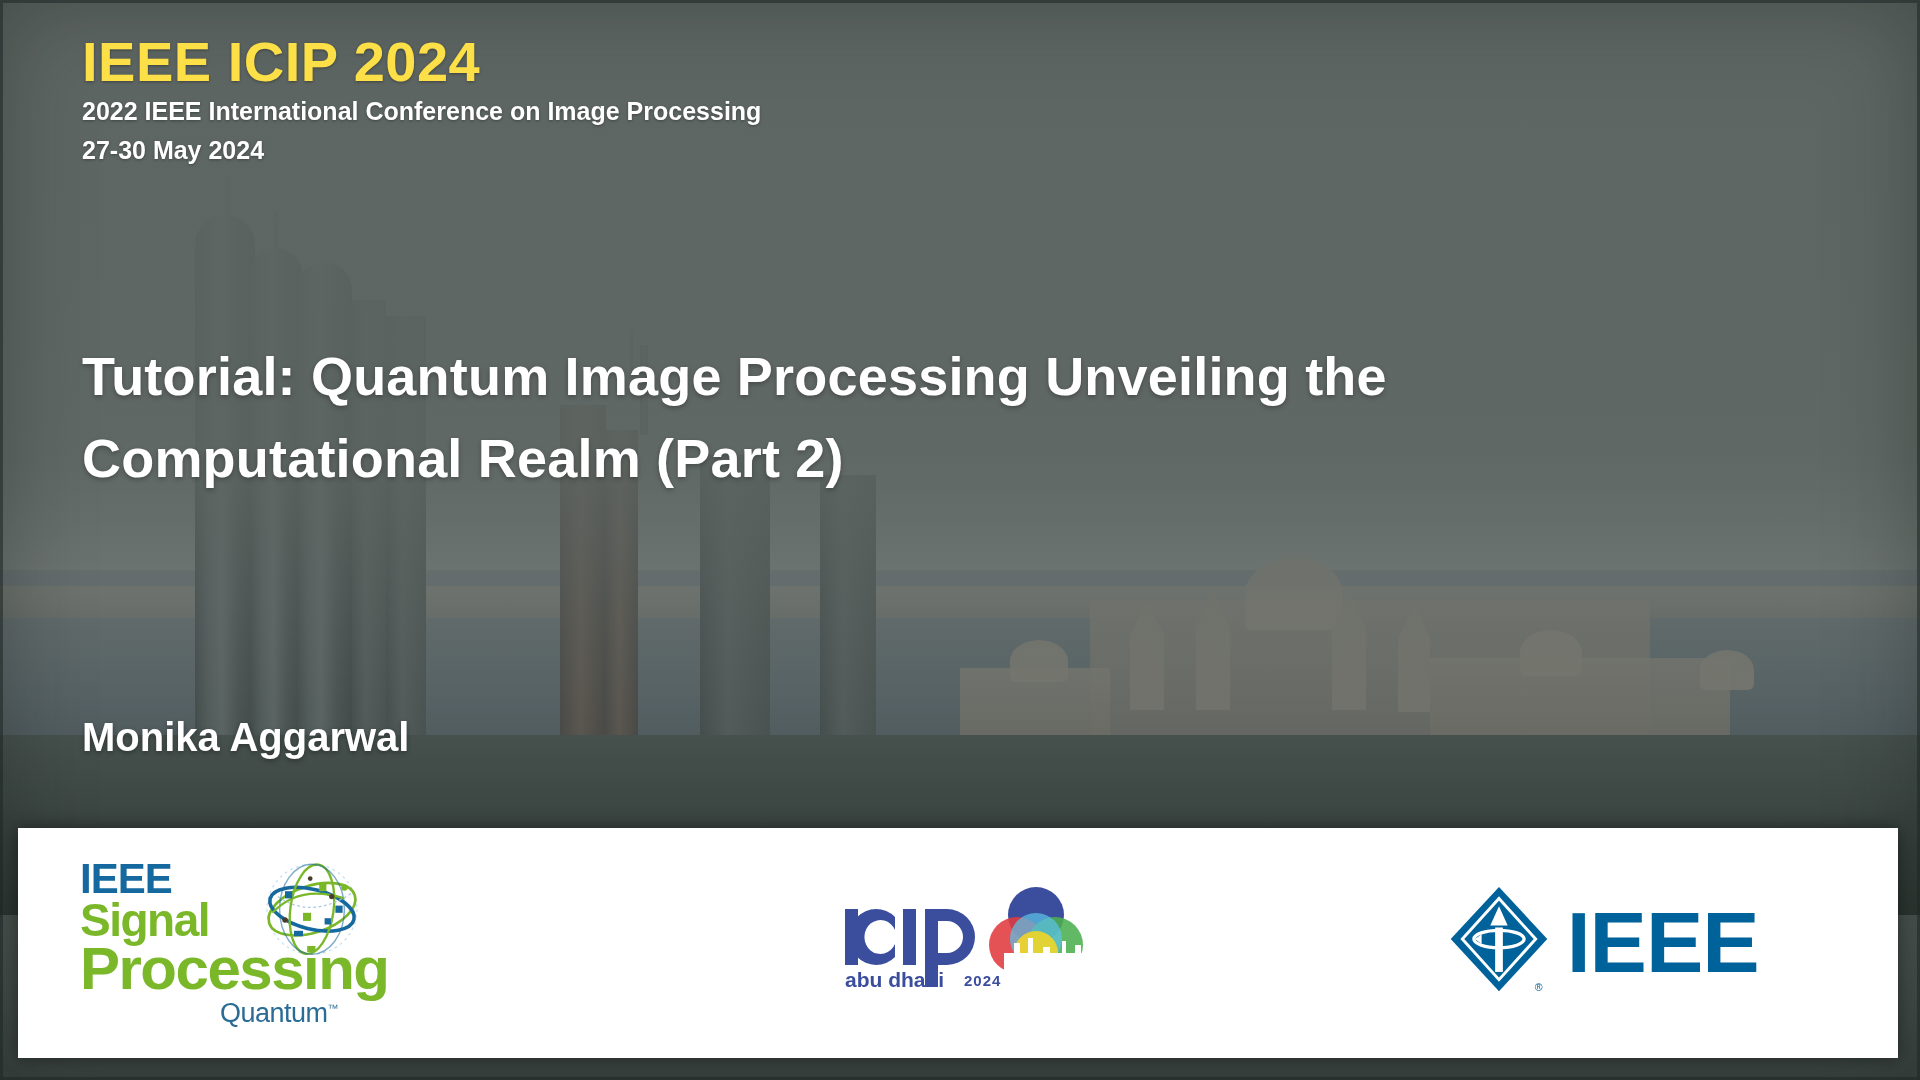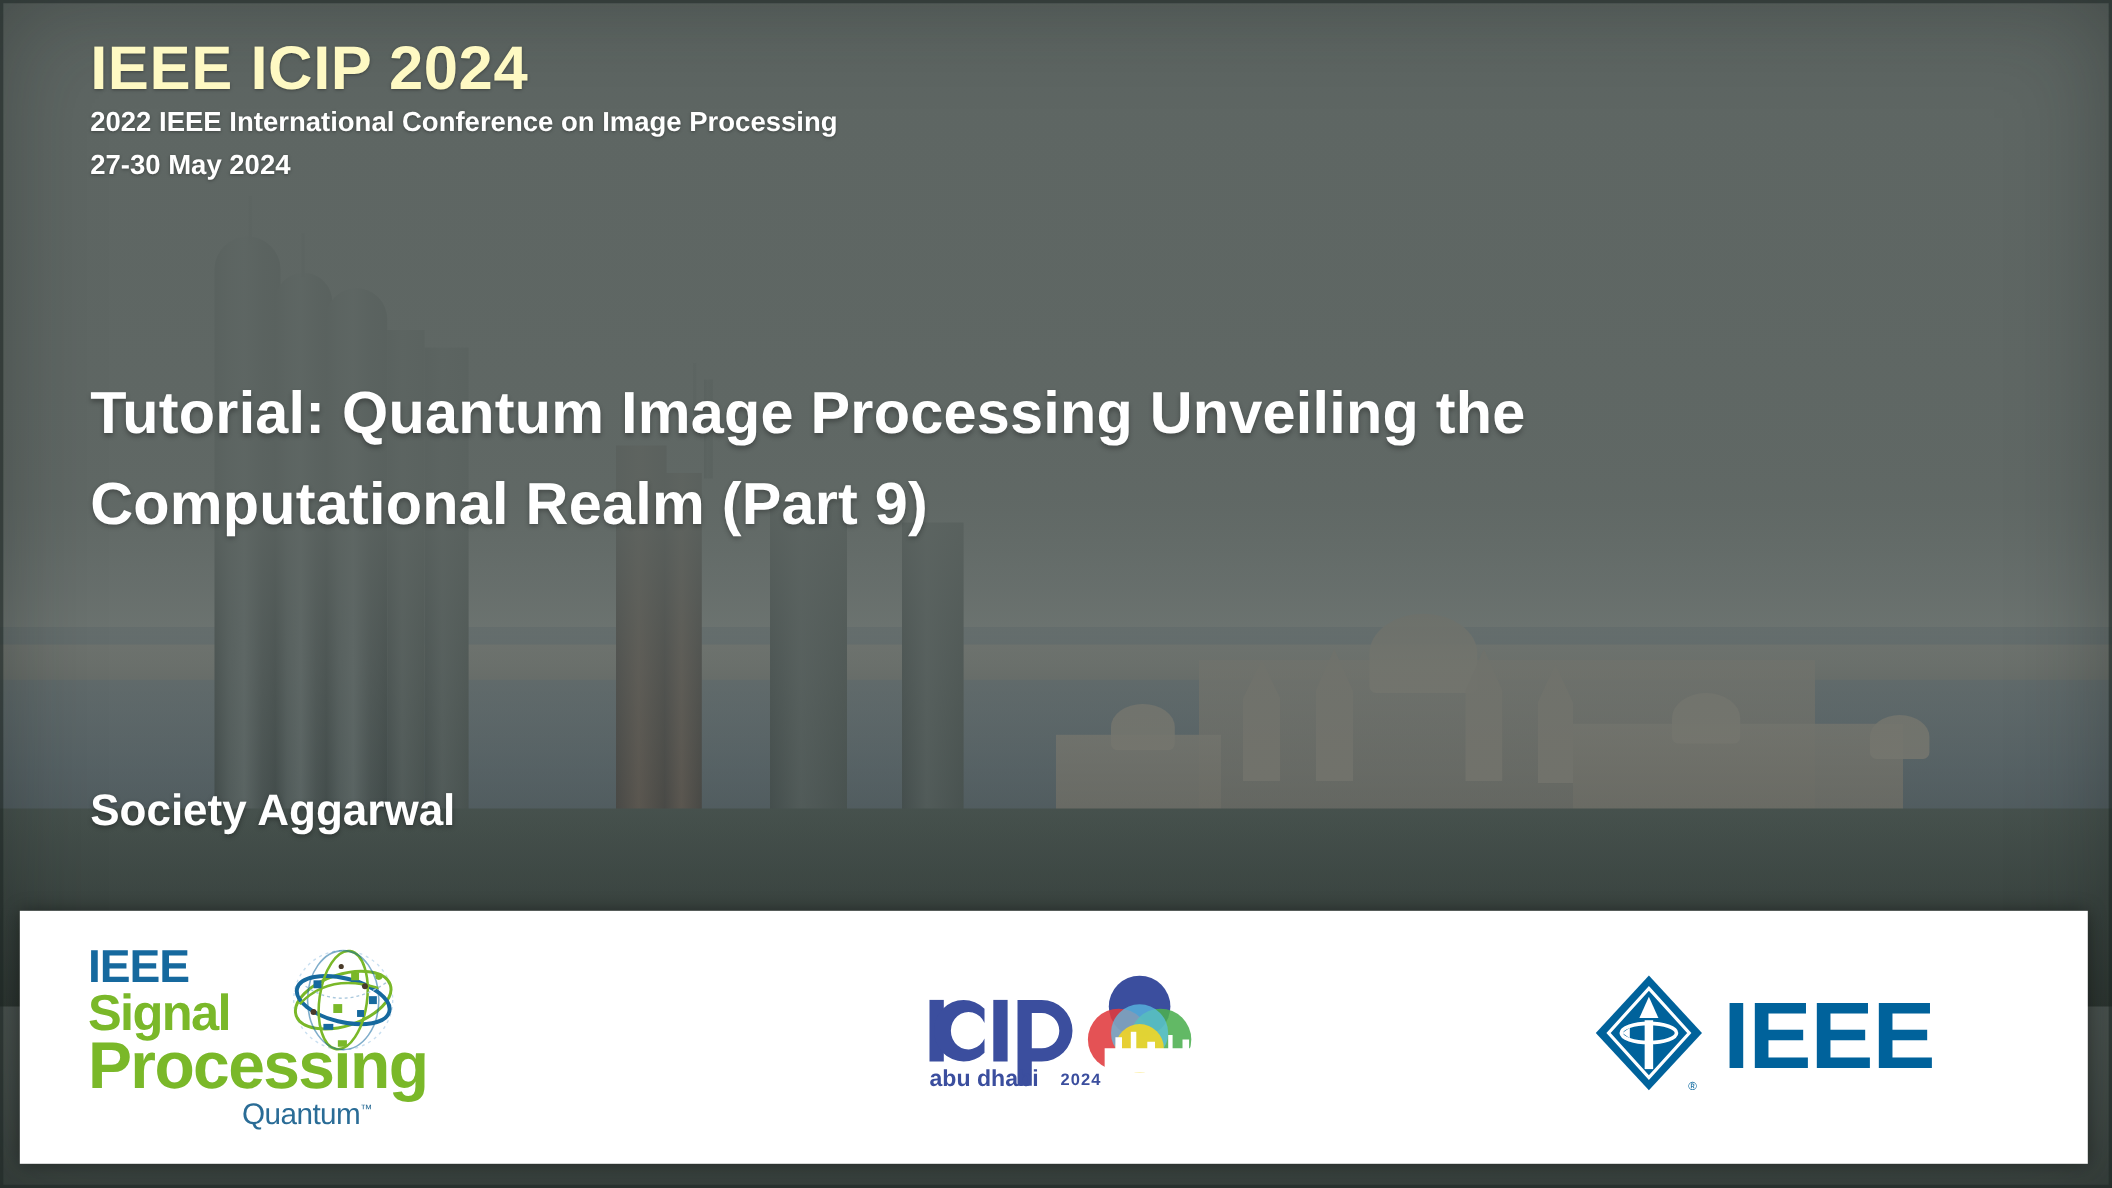--- a/index.html
+++ b/index.html
@@ -112,21 +112,21 @@
   .vignette {
     position:absolute; inset:0;
     box-shadow:inset 0 0 0 3px rgba(30,38,36,.55), inset 0 0 90px rgba(20,26,24,.35);
   }
 
   
   .content { position:absolute; inset:0; }
 
   .conf-block { position:absolute; left:82px; top:33px; }
   .conf-title {
-    font-size:56px; font-weight:bold; color:#fef9c3; letter-spacing:.5px;
+    font-size:56px; font-weight:bold; color:#fde047; letter-spacing:.5px;
     line-height:1.05; text-shadow:0 1px 3px rgba(0,0,0,.35);
   }
   .conf-sub {
     font-size:25px; font-weight:bold; color:#ffffff;
     line-height:1.55; text-shadow:0 1px 3px rgba(0,0,0,.35);
   }
 
   .talk-title {
     position:absolute; left:82px; top:335px; width:1540px;
     font-size:54px; font-weight:bold; color:#ffffff;
@@ -237,23 +237,23 @@
   </div>
 
   <div class="content">
 
     <div class="conf-block">
       <div class="conf-title">IEEE ICIP 2024</div>
       <div class="conf-sub">2022 IEEE International Conference on Image Processing</div>
       <div class="conf-sub">27-30 May 2024</div>
     </div>
 
-    <div class="talk-title">Tutorial: Quantum Image Processing Unveiling the Computational Realm (Part 9)</div>
-
-    <div class="author">Society Aggarwal</div>
+    <div class="talk-title">Tutorial: Quantum Image Processing Unveiling the Computational Realm (Part 2)</div>
+
+    <div class="author">Monika Aggarwal</div>
   </div>
 
   <div class="logobar">
 
     <div class="logo-slot left">
       <div class="sps">
         <div class="sps-text">
           <div class="sps-ieee">IEEE</div>
           <div class="sps-signal">Signal</div>
           <div class="sps-proc">Processing</div>

